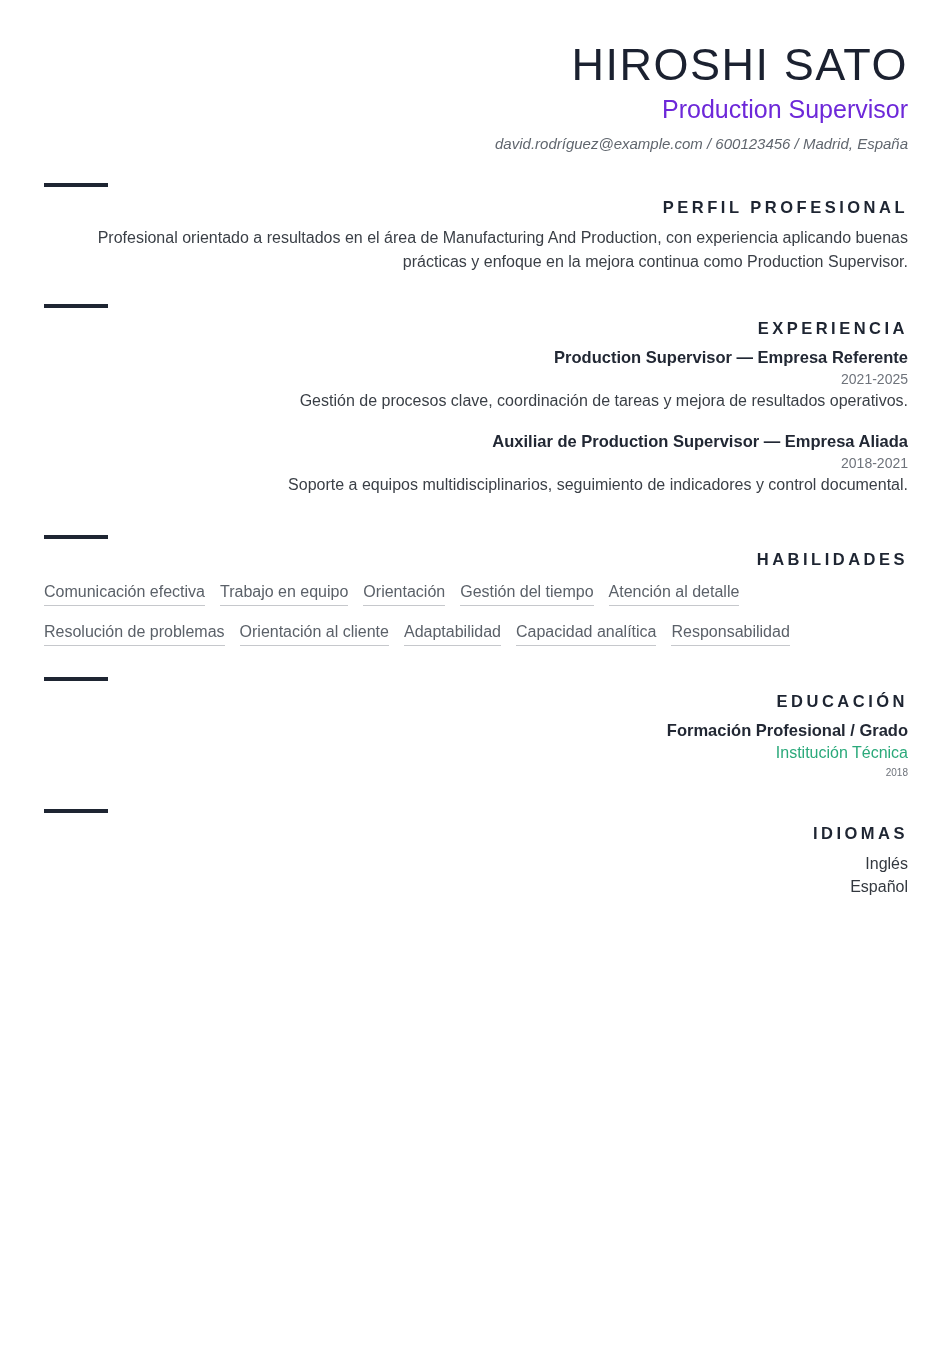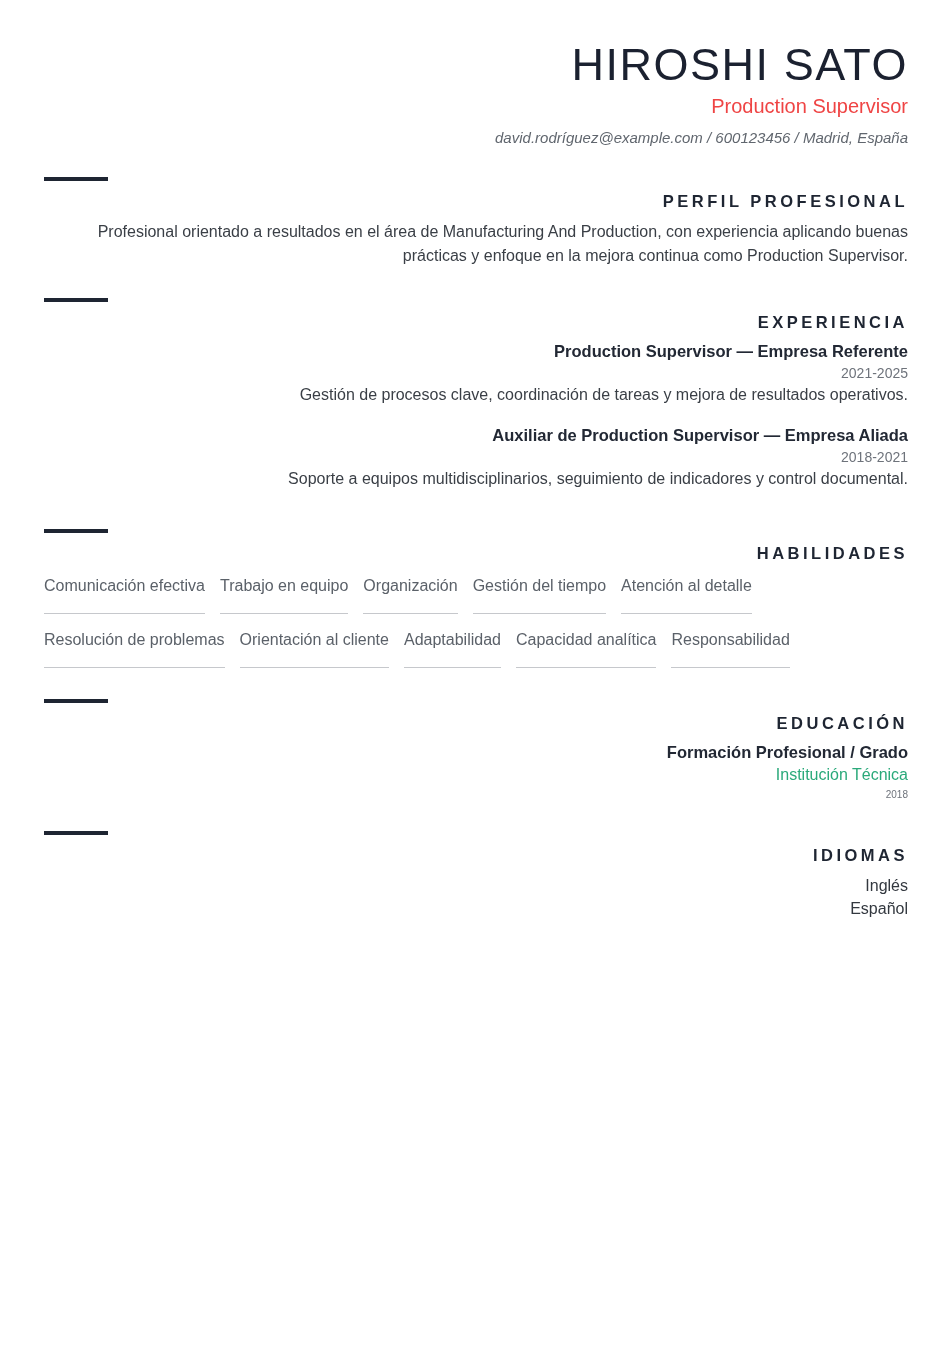--- a/index.html
+++ b/index.html
@@ -29,22 +29,22 @@
   .name {
     margin: 0;
     font-size: 45px;
     font-weight: 400;
     letter-spacing: 1.5px;
     color: #1b2130;
     line-height: 1.0;
   }
   .subtitle {
     margin-top: 8px;
-    font-size: 20px;
-    color: #ef4444;
+    font-size: 25px;
+    color: #6d28d9;
   }
   .contact {
     margin-top: 11px;
     font-size: 15px;
     color: #60666e;
     font-style: italic;
   }
 
   
   section { margin-top: 31px; }
@@ -94,21 +94,21 @@
     display: flex;
     flex-wrap: wrap;
     column-gap: 15px;
     row-gap: 17px;
     margin-top: 14px;
   }
   .skill {
     font-size: 16px;
     color: #5b6169;
     border-bottom: 1px solid #c6c8cc;
-    padding-bottom: 18px;
+    padding-bottom: 4px;
     white-space: nowrap;
   }
 
   
   .degree {
     margin-top: 10px;
     font-size: 16.5px;
     font-weight: 700;
     color: #222834;
   }
@@ -164,21 +164,21 @@
       <div class="job-desc">Soporte a equipos multidisciplinarios, seguimiento de indicadores y control documental.</div>
     </div>
   </section>
 
   <section class="section-skills">
     <div class="rule"></div>
     <h2>HABILIDADES</h2>
     <div class="skills">
       <span class="skill">Comunicación efectiva</span>
       <span class="skill">Trabajo en equipo</span>
-      <span class="skill">Organización</span>
+      <span class="skill">Orientación</span>
       <span class="skill">Gestión del tiempo</span>
       <span class="skill">Atención al detalle</span>
       <span class="skill">Resolución de problemas</span>
       <span class="skill">Orientación al cliente</span>
       <span class="skill">Adaptabilidad</span>
       <span class="skill">Capacidad analítica</span>
       <span class="skill">Responsabilidad</span>
     </div>
   </section>
 

